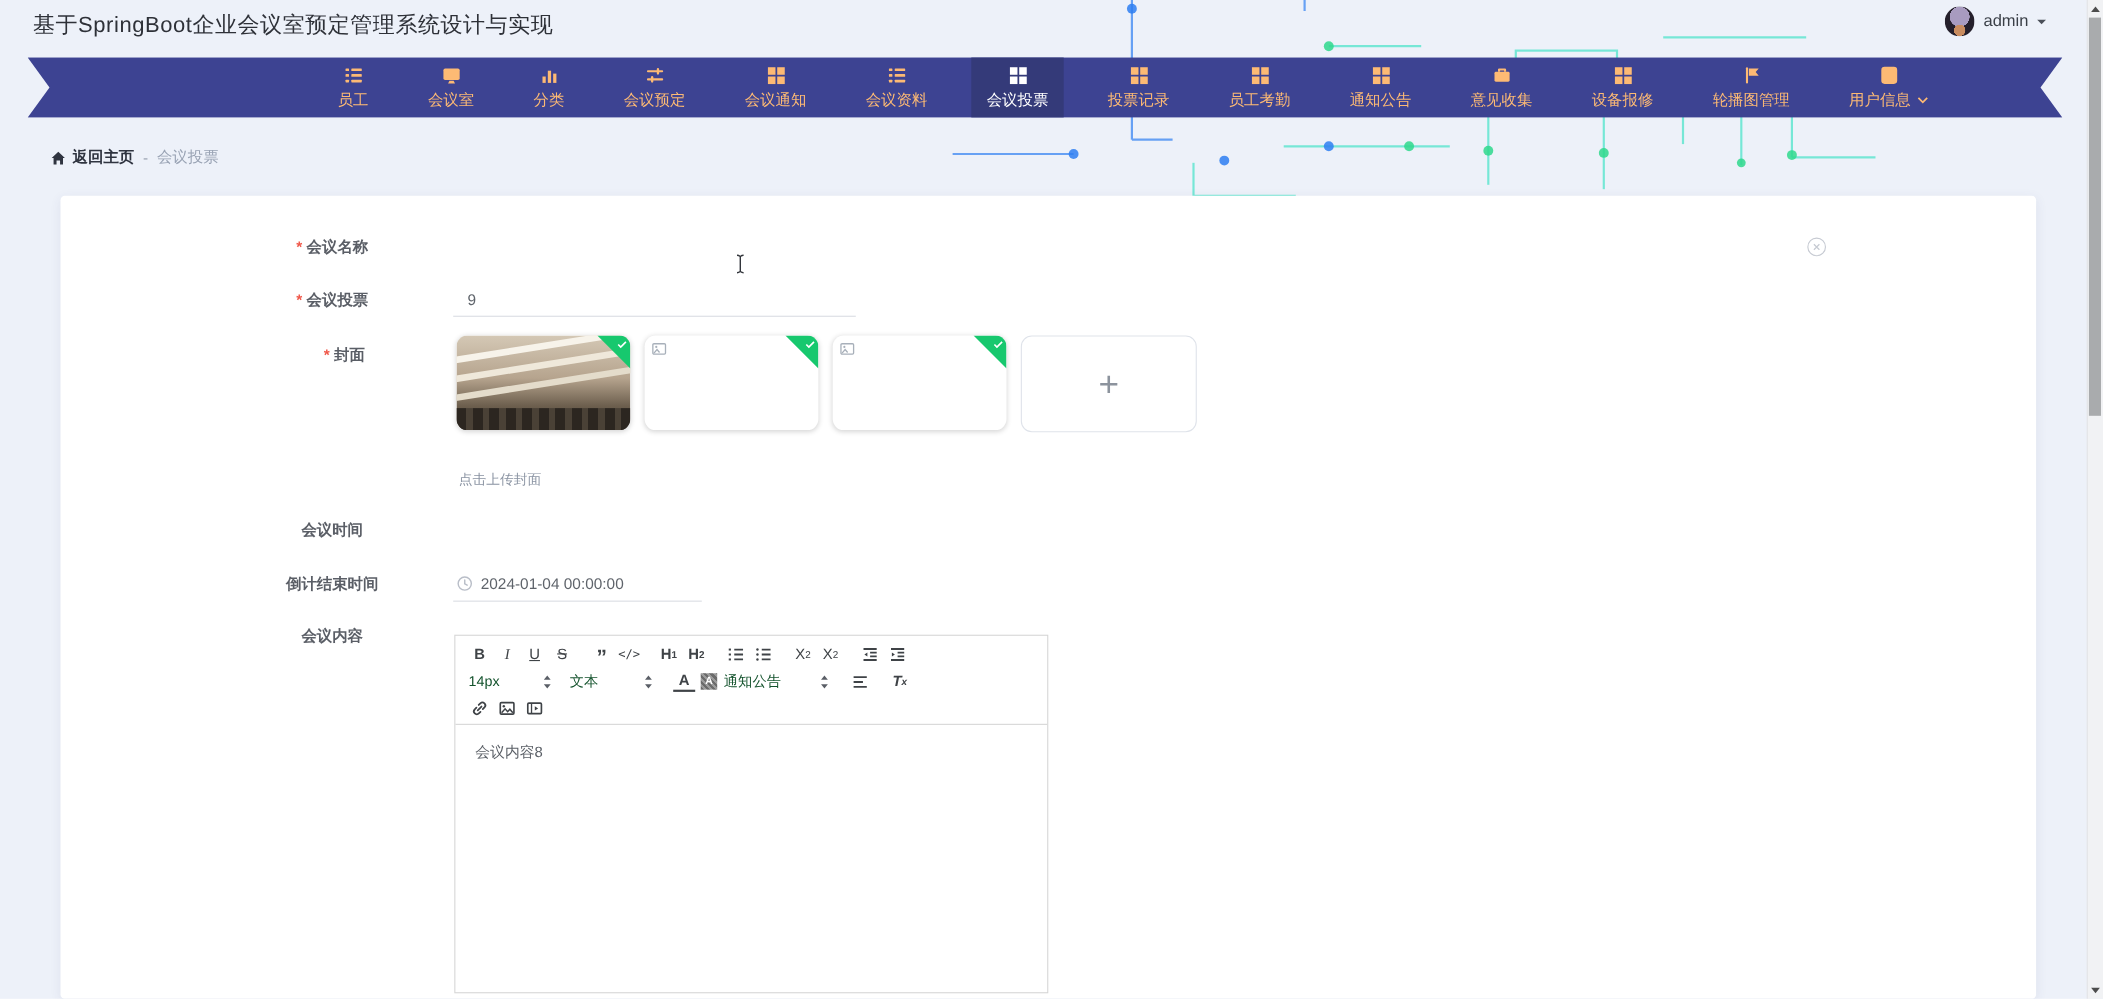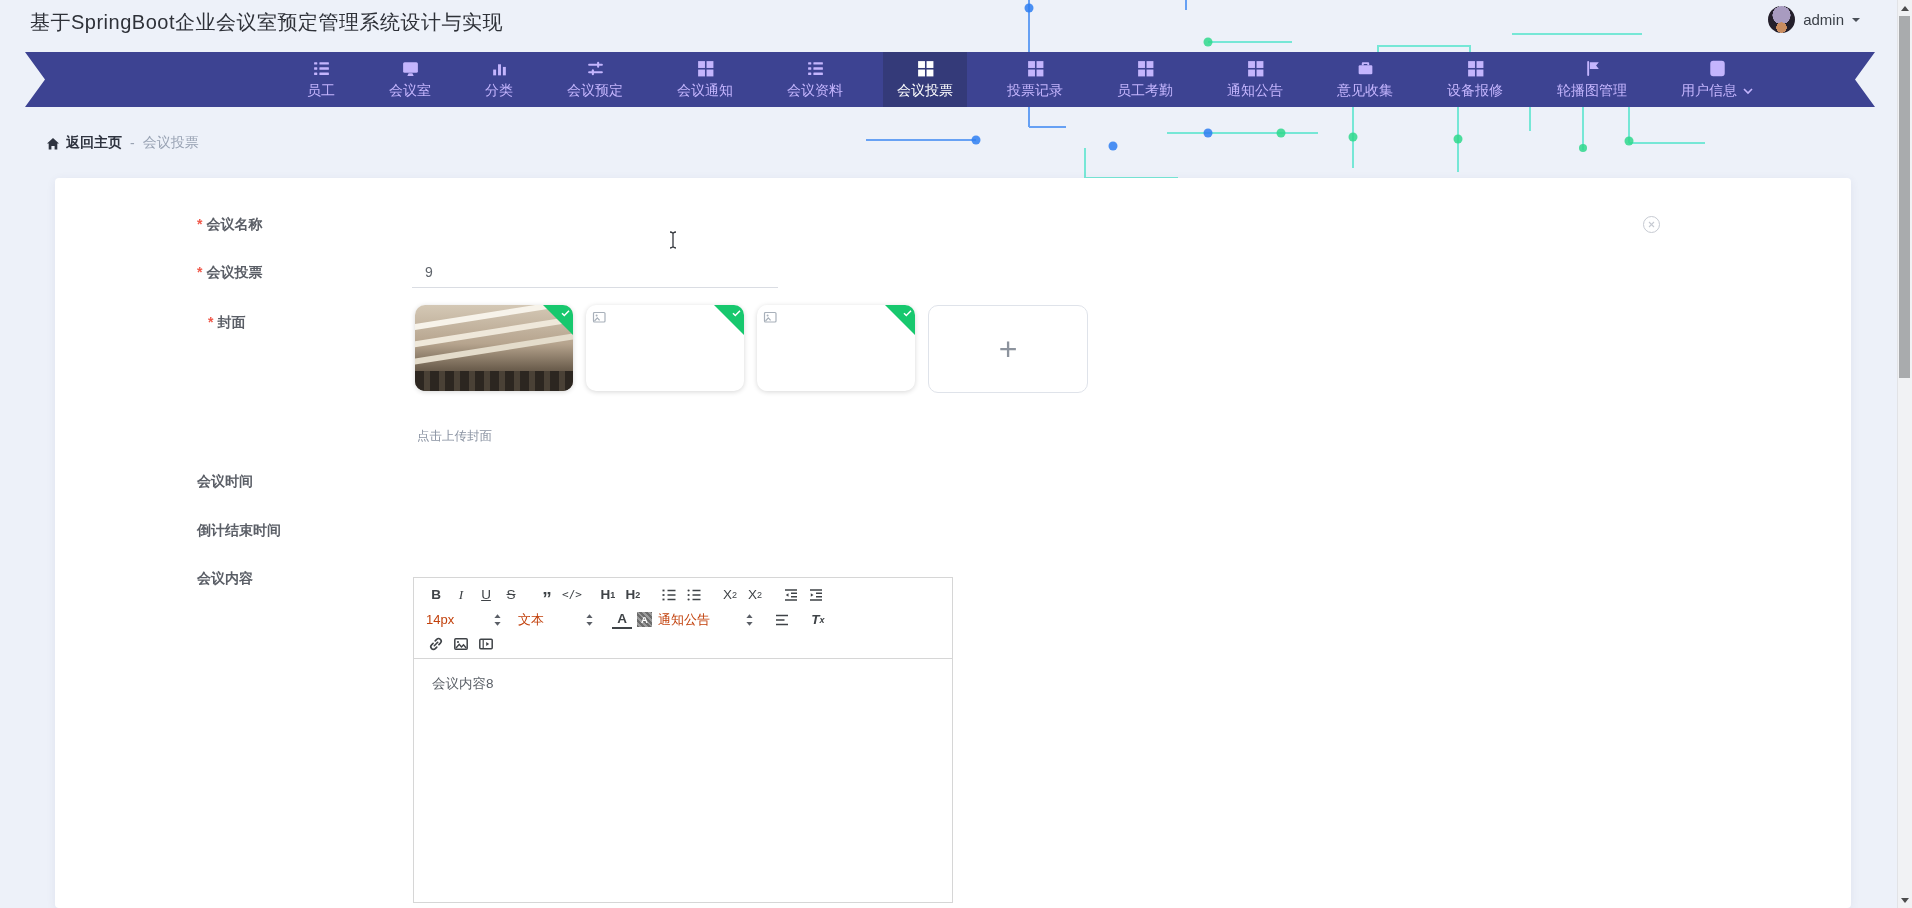--- a/index.html
+++ b/index.html
@@ -14,35 +14,35 @@
       radial-gradient(circle at 50% 80%,#c98c5f 0 20%,rgba(0,0,0,0) 21%),
       radial-gradient(circle at 50% 34%,#a89bc0 0 40%,rgba(0,0,0,0) 41%),
       #241f2b;}
   .uname{font-size:15px;color:#3a3f47}
   .caret-down{width:0;height:0;border:4.5px solid transparent;border-top-color:#4a4f58;margin-top:4px}
   
   .mainnav{position:absolute;left:25px;top:52px;width:1850px;height:55px;background:#3d4392;z-index:3;
     display:flex;align-items:stretch;box-sizing:border-box;padding-left:268px;gap:26px;
     clip-path:polygon(0 0,100% 0,calc(100% - 20px) 50%,100% 100%,0 100%,20px 50%)}
   .nav-item{display:flex;flex-direction:column;align-items:center;justify-content:center;gap:4px;
-    padding:0 14px;color:#c4b5fd;cursor:pointer;white-space:nowrap}
+    padding:0 14px;color:#fdba74;cursor:pointer;white-space:nowrap}
   .nav-item.active{background:#343a79;color:#fff}
   .nlabel{font-size:14px}
   .nlabel-row{display:flex;align-items:center;gap:6px;font-size:14px}
   .nicon{height:19px}
   .nicon svg{display:block;fill:currentColor}
   
   .breadcrumb{position:absolute;left:46px;top:134px;display:flex;align-items:center;gap:8px;font-size:14px;z-index:2}
   .bc-home{display:flex;align-items:center;gap:6px;color:#2f3440;font-weight:bold;cursor:pointer}
   .bc-sep{color:#9aa3b2}
   .bc-cur{color:#99a3b4}
   
   .card{position:absolute;left:55px;top:178px;width:1796px;height:730px;background:#fff;border-radius:4px;
     box-shadow:0 2px 10px rgba(60,70,110,.08);z-index:2}
-  .flabel{position:absolute;width:210px;text-align:left;font-size:14px;font-weight:bold;color:#5a5e66}
+  .flabel{position:absolute;width:210px;text-align:center;font-size:14px;font-weight:bold;color:#5a5e66}
   .req{color:#f0584a;margin-right:4px}
   .fl-name{top:38px;left:142px}.fl-vote{top:86px;left:142px}.fl-cover{top:136px;left:153px}
   .fl-time{top:295px;left:142px}.fl-count{top:344px;left:142px}.fl-content{top:392px;left:142px}
   .iline{border-bottom:1px solid #dadde3}
   .in-name{position:absolute;left:357px;top:30px;width:366px;height:37px;font-size:14px;color:#5f646b;
     padding:8px 0 0 8px;box-sizing:border-box;cursor:text}
   .sel{background:#3e78e0;color:#fff}
   .in-vote{position:absolute;left:357px;top:80px;width:366px;height:30px;font-size:14px;color:#5f646b;
     padding:6px 0 0 13px;box-sizing:border-box;cursor:text}
   .in-time,.in-count{position:absolute;left:357px;width:226px;height:33px;display:flex;align-items:center;gap:7px;
@@ -73,21 +73,21 @@
   .ge{margin-right:16px}
   .b{font-weight:bold}
   .i{font-style:italic;font-family:"Liberation Serif",serif}
   .u{text-decoration:underline}
   .s{text-decoration:line-through}
   .quote{font-weight:bold;font-size:19px;padding-top:8px}
   .code{font-family:"DejaVu Sans Mono",monospace;font-size:11px}
   .hd{font-weight:bold}
   .hd sub,.scr sub,.clear sub{font-size:9px}
   .scr sup{font-size:9px}
-  .picker{display:flex;align-items:center;justify-content:space-between;cursor:pointer;color:#c2410c;font-size:13px}
+  .picker{display:flex;align-items:center;justify-content:space-between;cursor:pointer;color:#14532d;font-size:13px}
   .size-p{width:76px;margin-right:16px}.text-p{width:76px;margin-right:18px}.font-p{width:96px;margin-right:18px}
   .colorA{font-weight:bold;border-bottom:2.5px solid #3f4347;height:16px;line-height:14px}
   .hlA{width:15px;height:15px;background:repeating-linear-gradient(45deg,#6b6b6b 0 2px,#9b9b9b 2px 4px);
     color:#fff;font-size:9.5px;font-weight:bold;display:flex;align-items:center;justify-content:center;margin-right:6px}
   .clear{font-style:italic;font-weight:bold}
   .content-area{padding:16px 18px;font-size:13.5px;color:#5a5f66;cursor:text;height:220px}
   .close-circle{position:absolute;left:1588px;top:38px;width:15px;height:15px;border:1px solid #c6cad2;border-radius:50%;
     display:flex;align-items:center;justify-content:center;cursor:pointer}
   .cursor-ibeam{position:absolute;left:612px;top:52px;z-index:4;pointer-events:none}
   
@@ -355,20 +355,27 @@
     </div>
     <div class="thumb add">
         <span>+</span>
       </div>
   </div>
   <div class="hint">点击上传封面</div>
 
   <div class="flabel fl-time"><span>会议时间</span></div>
 
   <div class="flabel fl-count"><span>倒计结束时间</span></div>
+  <div class="in-count iline">
+    <svg width="15" height="15" viewBox="0 0 15 15">
+        <circle cx="7.5" cy="7.5" r="6" stroke="#b9bec8" stroke-width="1.3" fill="none"></circle>
+        <path d="M7.5 4.2v3.5l2.2 1.3" stroke="#b9bec8" stroke-width="1.3" fill="none" stroke-linecap="round"></path>
+      </svg>
+    <span>2024-01-04 00:00:00</span>
+  </div>
 
   <div class="flabel fl-content"><span>会议内容</span></div>
 
   <div class="editor">
     <div class="toolbar">
       <div class="trow">
         <span class="tbtn b">B</span>
         <span class="tbtn i">I</span>
         <span class="tbtn u">U</span>
         <span class="tbtn s ge">S</span>

